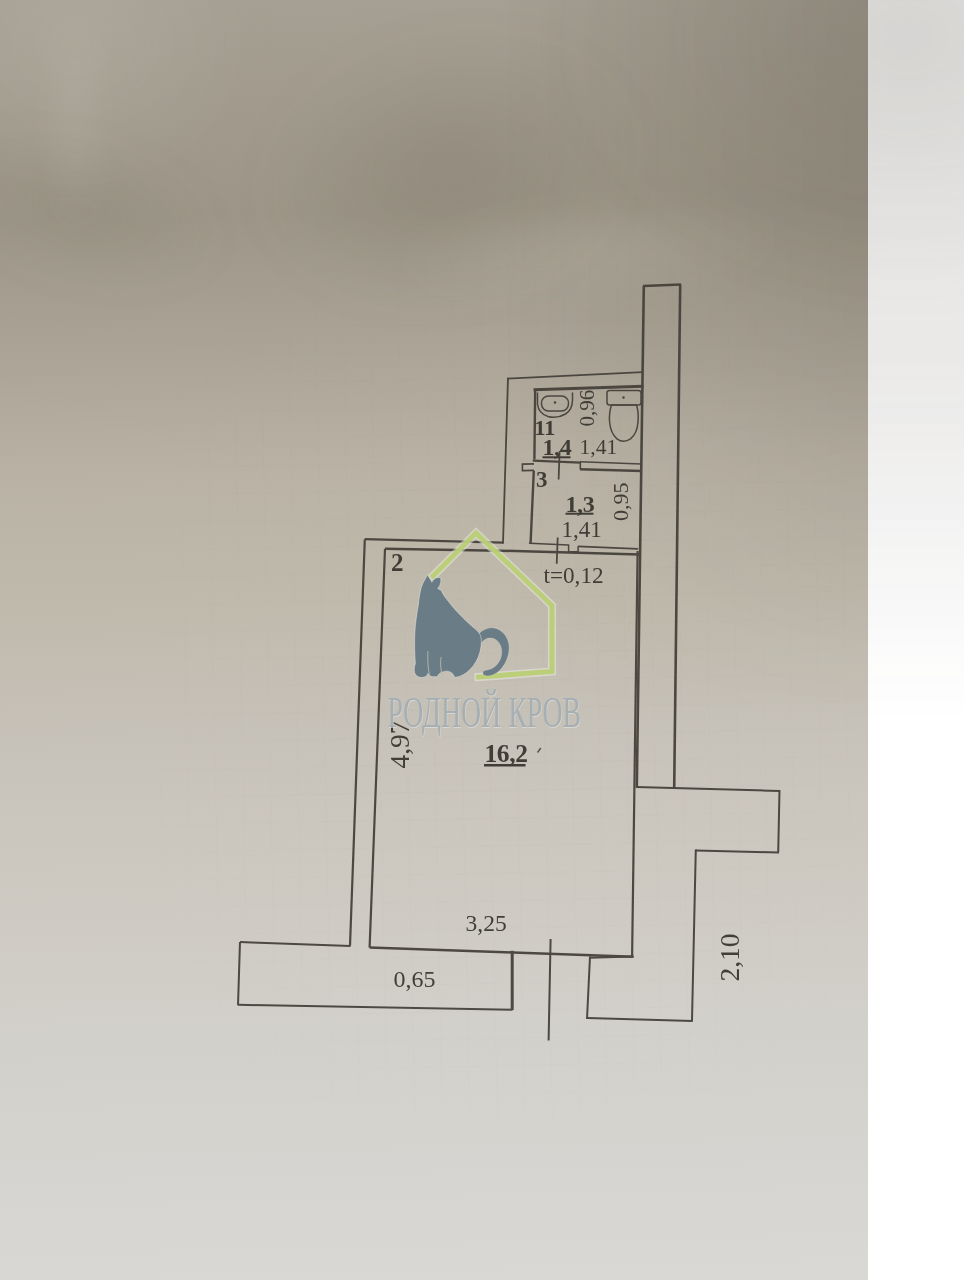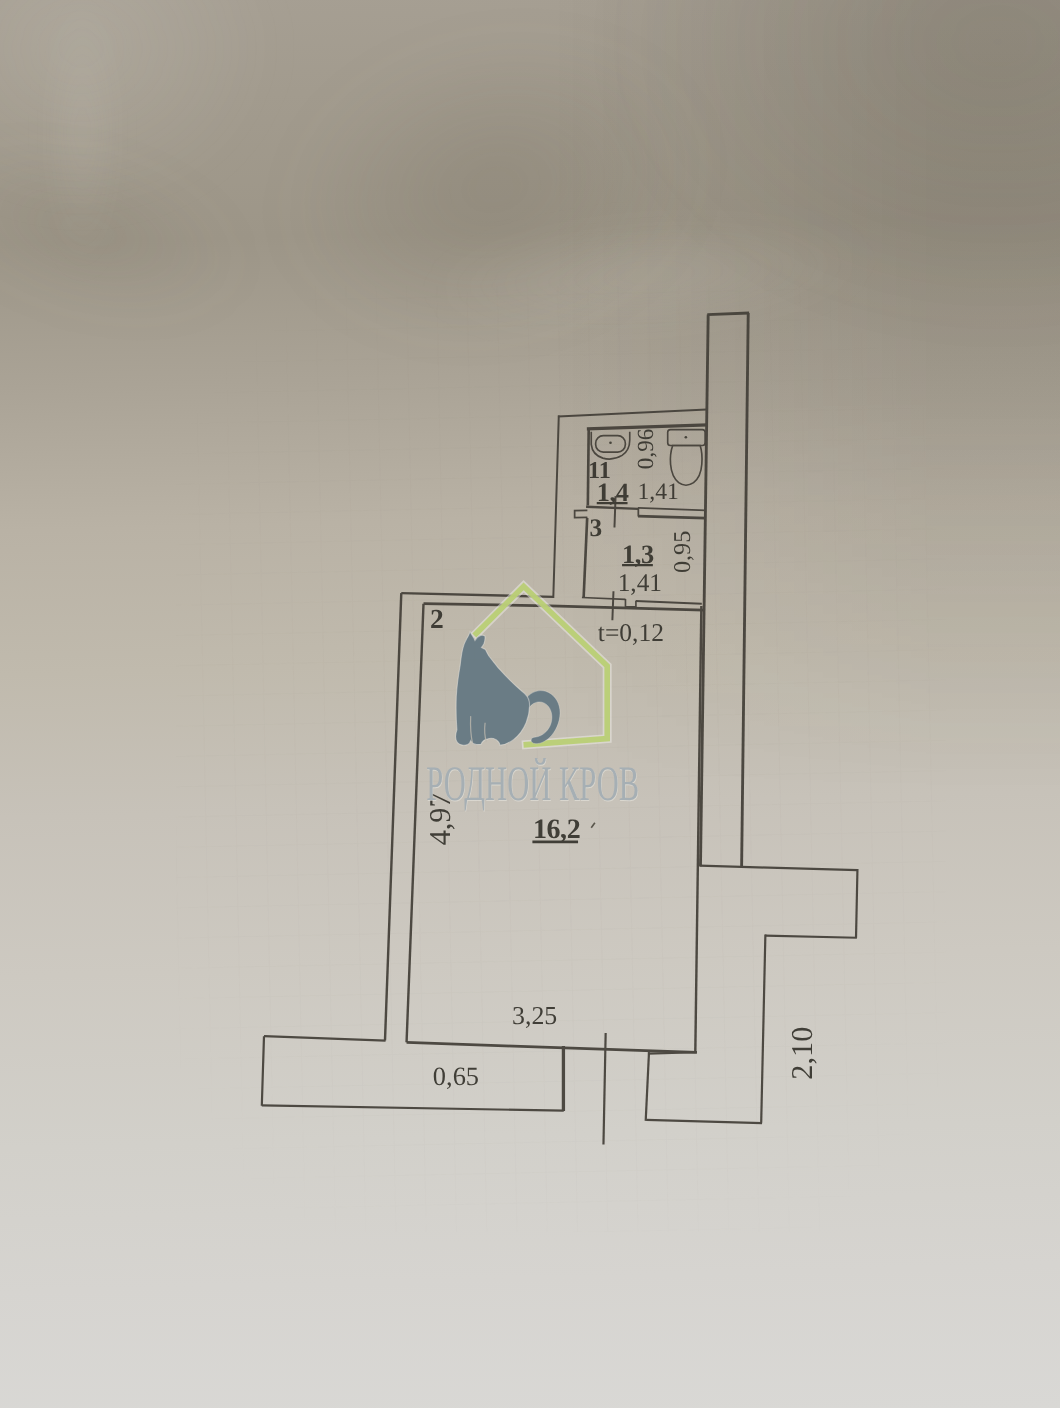--- a/index.html
+++ b/index.html
@@ -1,17 +1,17 @@
 <!DOCTYPE html>
 <html><head>
 <meta charset="utf-8">
 <style>
   html,body{margin:0;padding:0;}
   body{width:964px;height:1280px;overflow:hidden;font-family:"Liberation Serif", serif;}
-  .stage{position:relative;width:964px;height:1280px;
+  .stage{position:relative;width:868px;height:1280px;
     background:linear-gradient(178.5deg,
       #a69f93 0%,
       #a29b8e 7%,
       #9d9688 17%,
       #aaa396 27%,
       #b9b2a5 37%,
       #c0baad 47%,
       #c7c2b9 57%,
       #cdc9c1 68%,
       #d2d0ca 80%,

